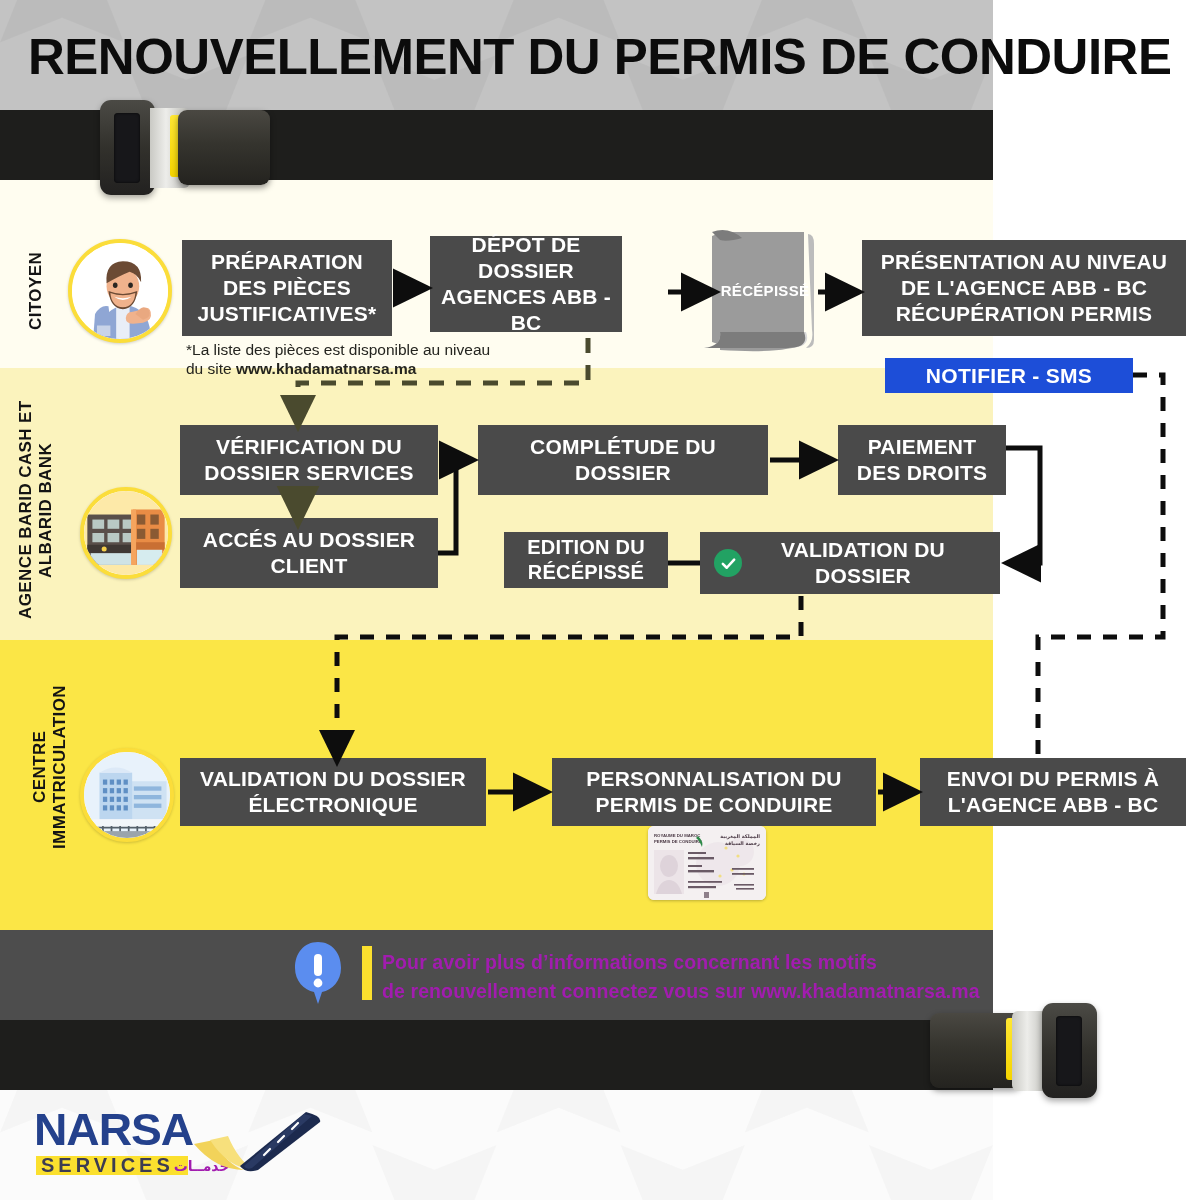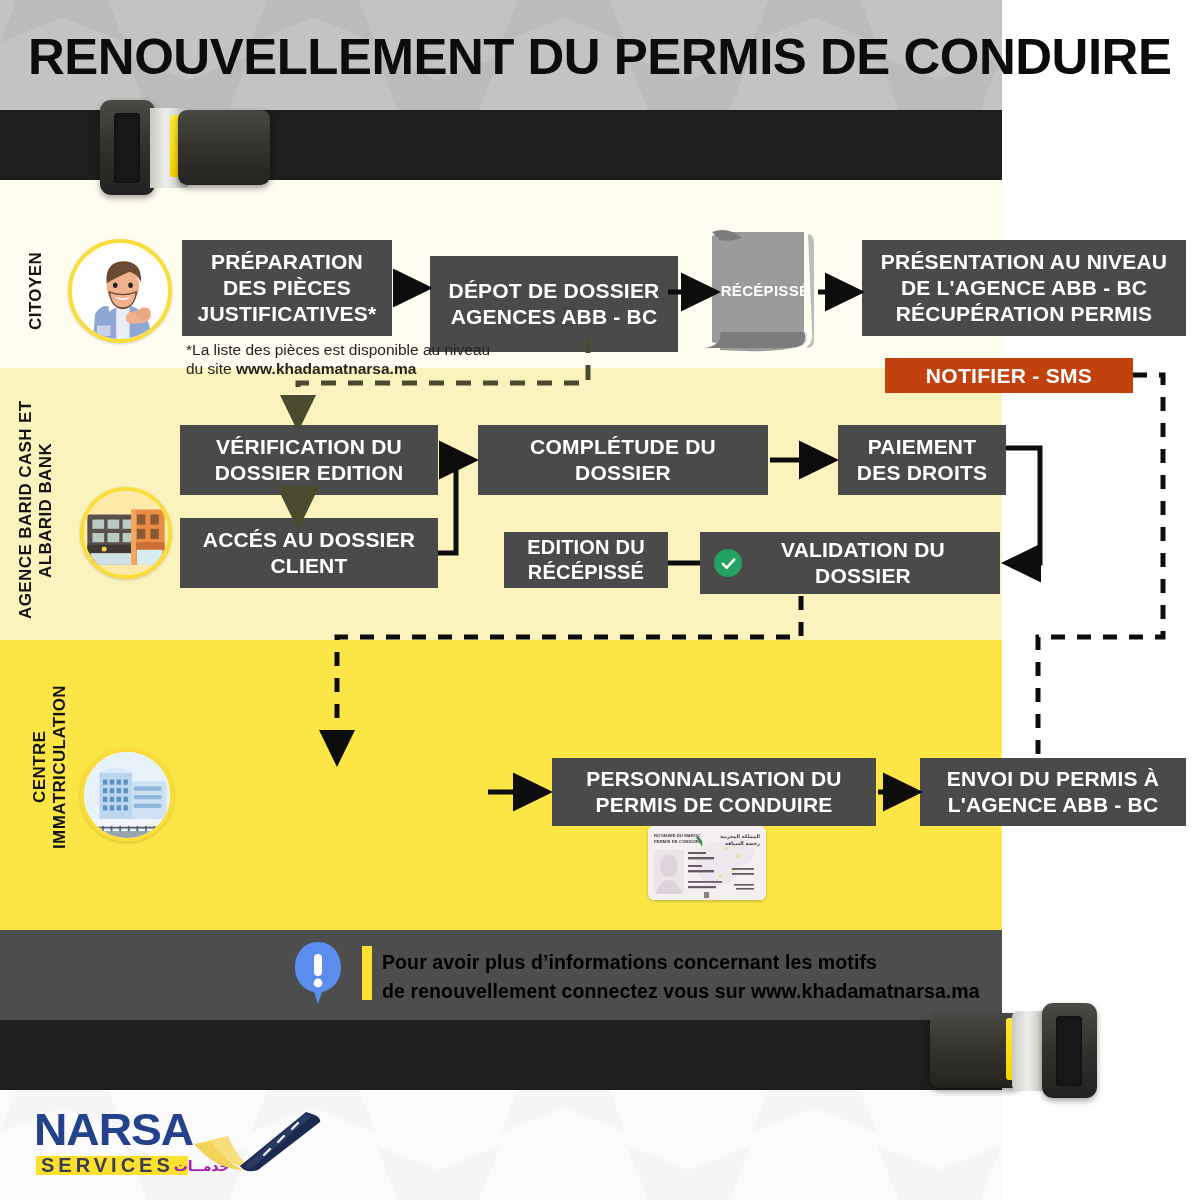--- a/index.html
+++ b/index.html
@@ -4,21 +4,21 @@
 <style>
   html,body{margin:0;padding:0;}
   body{
     width:1200px;height:1200px;
     font-family:"Liberation Sans","DejaVu Sans",sans-serif;
     background:#ffffff;overflow:hidden;
   }
   #page{position:relative;width:1200px;height:1200px;overflow:hidden;}
 
   
-  .band{position:absolute;left:0;width:993px;padding-left:9px;}
+  .band{position:absolute;left:0;width:993px;}
   .band-header{top:0;height:110px;background:#c3c3c3;}
   .band-belt-top{top:110px;height:70px;background:#1e1e1c;}
   .band-citizen{top:180px;height:188px;background:#fffdf0;}
   .band-agency{top:368px;height:272px;background:#fbf3bd;}
   .band-centre{top:640px;height:290px;background:#fbe646;}
   .band-footer{top:930px;height:185px;background:#4d4d4d;}
   .band-belt-bottom{top:1020px;height:70px;background:#1e1e1c;}
   .band-logo{top:1090px;height:110px;background:#fbfbfb;}
 
   
@@ -85,21 +85,21 @@
 
   
   .note{
     position:absolute;font-size:15.5px;line-height:19px;color:#24241f;
     font-weight:normal;
   }
   .note b{font-weight:bold;}
 
   
   .badge{
-    position:absolute;background:#c2410c;color:#fff;
+    position:absolute;background:#1d4ed8;color:#fff;
     font-size:21px;font-weight:bold;letter-spacing:.3px;
     display:flex;align-items:center;justify-content:center;
   }
 
   
   .scroll-ico{position:absolute;}
   .scroll-ico .lbl{
     position:absolute;left:0;top:50%;width:100%;margin-top:-9px;
     text-align:center;font-size:15px;font-weight:bold;color:#ffffff;
     letter-spacing:.3px;
@@ -109,21 +109,21 @@
   .conn{position:absolute;left:0;top:0;width:1200px;height:1200px;pointer-events:none;}
 
   
   .permit{position:absolute;border-radius:6px;overflow:hidden;
      background:#f3eff0;box-shadow:0 1px 3px rgba(0,0,0,.25);}
 
   
   .bubble{position:absolute;}
   .ybar{position:absolute;background:#fbe02e;}
   .fmsg{
-    position:absolute;color:#000000;font-weight:bold;
+    position:absolute;color:#a21caf;font-weight:bold;
     font-size:19.5px;line-height:29px;letter-spacing:.1px;
   }
 
   
   .logo{position:absolute;}
   .logo-narsa{
     position:absolute;font-size:44px;font-weight:bold;color:#24418c;
     letter-spacing:-1px;line-height:44px;
     transform:scaleX(1.05);transform-origin:left center;
   }
@@ -283,21 +283,21 @@
           <line x1="62" y1="86" x2="62" y2="98"></line>
         <line x1="72" y1="86" x2="72" y2="98"></line>
           <line x1="82" y1="86" x2="82" y2="98"></line>
         <line x1="8" y1="88" x2="92" y2="88"></line>
       </g>
       <rect x="0" y="92" width="100" height="8" fill="#9aa4ac"></rect>
     </svg>
   </div>
 
   <div class="pbox" style="left:182px;top:240px;width:210px;height:96px;">PRÉPARATION DES PIÈCES JUSTIFICATIVES*</div>
-  <div class="pbox" style="left:430px;top:256px;width:248px;height:96px;">DÉPOT DE DOSSIER AGENCES ABB - BC</div>
+  <div class="pbox" style="left:430px;top:236px;width:192px;height:96px;">DÉPOT DE DOSSIER AGENCES ABB - BC</div>
 
   <div class="scroll-ico" style="left:690px;top:228px;width:150px;height:126px;">
     <svg viewBox="0 0 150 126" style="position:absolute;left:0;top:0;width:150px;height:126px;">
       <path d="M22 8 q18-8 36 0 v104 q-18 10 -36 2 z" fill="#9b9b9b"></path>
       <path d="M30 4 h84 v112 q-20 10 -84 6 z" fill="#9b9b9b"></path>
       <path d="M22 4 q16-6 30 6 q-14 4 -22 2 z" fill="#7c7c7c"></path>
       <path d="M30 104 h86 q6 16 -18 16 h-84 q18 -2 16 -16 z" fill="#d8d8d8"></path>
       <path d="M114 104 h-84 q2 14 -16 16 h84 q22 0 16 -16 z" fill="#7c7c7c"></path>
       <path d="M118 6 q6 0 6 10 v96 q0 8 -8 8 q8 -6 6 -18 z" fill="#bcbcbc"></path>
     </svg>
@@ -306,34 +306,35 @@
 
   <div class="pbox" style="left:862px;top:240px;width:324px;height:96px;">PRÉSENTATION AU NIVEAU DE L'AGENCE ABB - BC RÉCUPÉRATION PERMIS</div>
 
   <div class="note" style="left:186px;top:340px;width:360px;">
     <span>*La liste des pièces est disponible au niveau</span><br>
     <span>du site </span><b>www.khadamatnarsa.ma</b>
   </div>
 
   <div class="badge" style="left:885px;top:358px;width:248px;height:35px;">NOTIFIER - SMS</div>
 
-  <div class="pbox" style="left:180px;top:425px;width:258px;height:70px;">VÉRIFICATION DU DOSSIER EDITION</div>
+  <div class="pbox" style="left:180px;top:425px;width:258px;height:70px;">VÉRIFICATION DU DOSSIER SERVICES</div>
   <div class="pbox" style="left:180px;top:518px;width:258px;height:70px;">ACCÉS AU DOSSIER CLIENT</div>
   <div class="pbox" style="left:478px;top:425px;width:290px;height:70px;">COMPLÉTUDE DU DOSSIER</div>
   <div class="pbox" style="left:838px;top:425px;width:168px;height:70px;">PAIEMENT DES DROITS</div>
   <div class="pbox sm" style="left:504px;top:532px;width:164px;height:56px;">EDITION DU RÉCÉPISSÉ</div>
   <div class="pbox withicon" style="left:700px;top:532px;width:300px;height:62px;padding-left:34px;">
     <div class="check">
       <svg viewBox="0 0 24 24">
           <path d="M4 12.5 L9.5 18 L20 6.5" fill="none" stroke="#ffffff" stroke-width="3.6" stroke-linecap="round" stroke-linejoin="round"></path>
         </svg>
     </div>
     <span>VALIDATION DU DOSSIER</span>
   </div>
 
+  <div class="pbox" style="left:180px;top:758px;width:306px;height:68px;">VALIDATION DU DOSSIER ÉLECTRONIQUE</div>
   <div class="pbox" style="left:552px;top:758px;width:324px;height:68px;">PERSONNALISATION DU PERMIS DE CONDUIRE</div>
   <div class="pbox" style="left:920px;top:758px;width:266px;height:68px;">ENVOI DU PERMIS À L'AGENCE ABB - BC</div>
 
   <div class="permit" style="left:648px;top:826px;width:118px;height:74px;">
     <svg viewBox="0 0 118 74" style="display:block;width:118px;height:74px;">
       <rect width="118" height="74" fill="#f4f0f1"></rect>
       <g opacity=".35" fill="#e3d8e0">
         <circle cx="70" cy="38" r="22"></circle>
           <circle cx="92" cy="26" r="14"></circle>
       </g>

